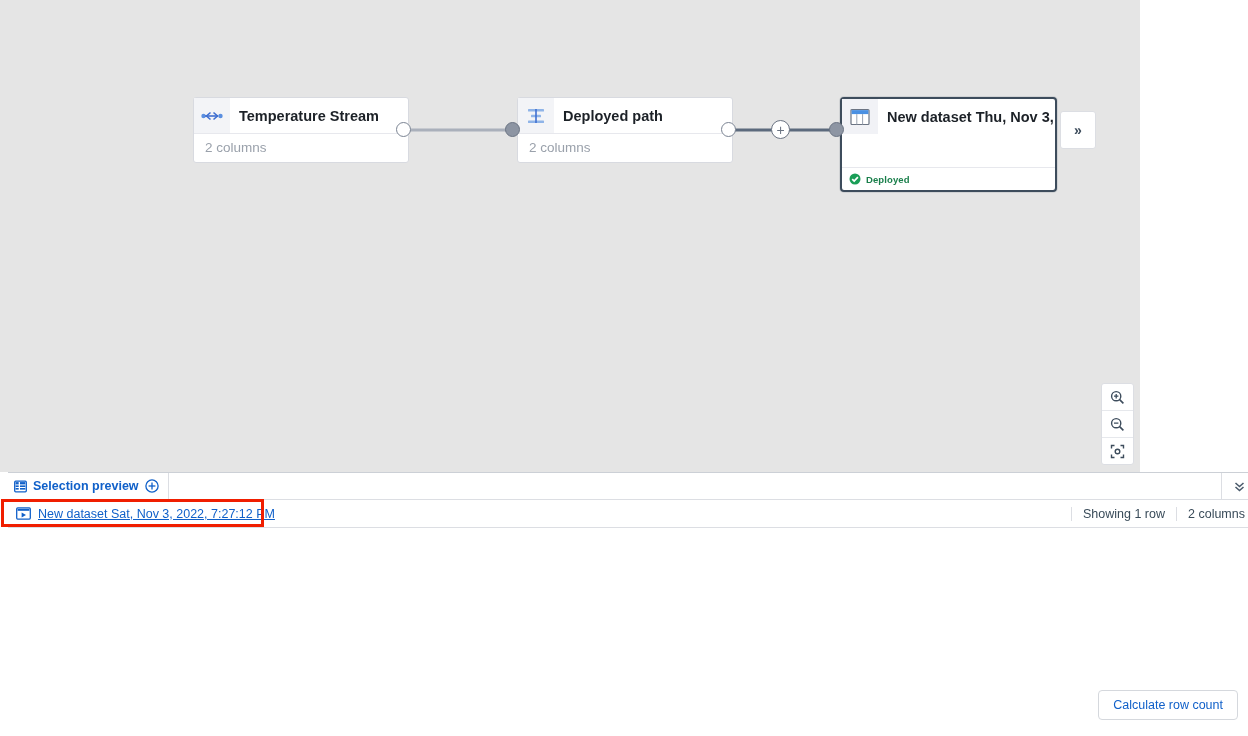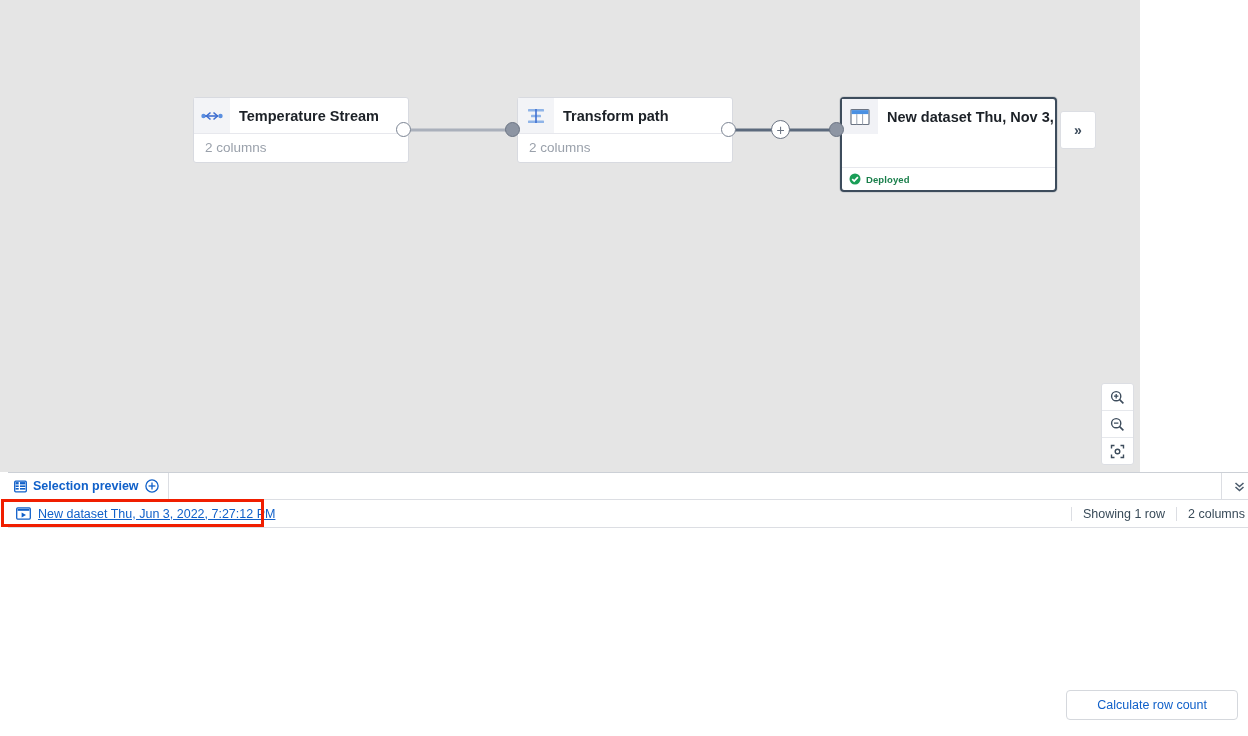--- a/index.html
+++ b/index.html
@@ -377,21 +377,21 @@
     background: #f3f4f6;
   }
 
   .calc-btn {
     position: absolute;
     right: 18px;
     bottom: 16px;
     background: #ffffff;
     border: 1px solid #d5d8dd;
     border-radius: 4px;
-    padding: 7px 30px;
+    padding: 7px 14px;
     color: #1060c9;
     font-size: 12.5px;
     z-index: 20;
   }
 
   
   .statusbar {
     position: absolute;
     left: 0;
     bottom: 0;
@@ -439,21 +439,21 @@
     <div class="node" style="left:517px; top:97px; width:216px;">
       <div class="node-head">
         <div class="node-icon-wrap">
           <svg width="18" height="18" viewBox="0 0 18 18">
             <rect x="1" y="2" width="16" height="2.6" rx="0.6" fill="#8fb4e8"></rect>
             <rect x="4" y="7.7" width="10" height="2.6" rx="0.6" fill="#8fb4e8"></rect>
             <rect x="1" y="13.4" width="16" height="2.6" rx="0.6" fill="#8fb4e8"></rect>
             <line x1="9" y1="2" x2="9" y2="16" stroke="#3f6fd0" stroke-width="1.6"></line>
           </svg>
         </div>
-        <div class="node-title">Transform path</div>
+        <div class="node-title">Deployed path</div>
       </div>
       <div class="node-sub">2 columns</div>
     </div>
     <div class="port port-in" style="left:505px; top:122px;"></div>
     <div class="port port-out" style="left:721px; top:122px;"></div>
 
     <div class="port port-plus" style="left:771px; top:120px;">+</div>
 
     <div class="node selected" style="left:840px; top:97px; width:217px;">
       <div class="node-head">
@@ -545,21 +545,21 @@
 
     <div class="preview-toolbar">
       <div class="ds-tab">
         <span style="display:flex;">
           <svg width="15" height="13" viewBox="0 0 15 13">
             <rect x="0.7" y="0.9" width="13.6" height="11.2" rx="1" fill="#ffffff" stroke="#1060c9" stroke-width="1.3"></rect>
             <rect x="1.6" y="1.8" width="11.8" height="2" fill="#1060c9"></rect>
             <polygon points="5.6,5.6 10,8 5.6,10.4" fill="#1060c9"></polygon>
           </svg>
         </span>
-        <span class="ds-tab-label">New dataset Thu, Jun 3, 2022, 7:27:12 PM</span>
+        <span class="ds-tab-label">New dataset Sat, Nov 3, 2022, 7:27:12 PM</span>
       </div>
       <div class="toolbar-right">
         <div class="tb-cell">Showing 1 row</div>
         <div class="tb-cell">2 columns</div>
       </div>
     </div>
 
 
     <div class="calc-btn">
       <span>Calculate row count</span>

